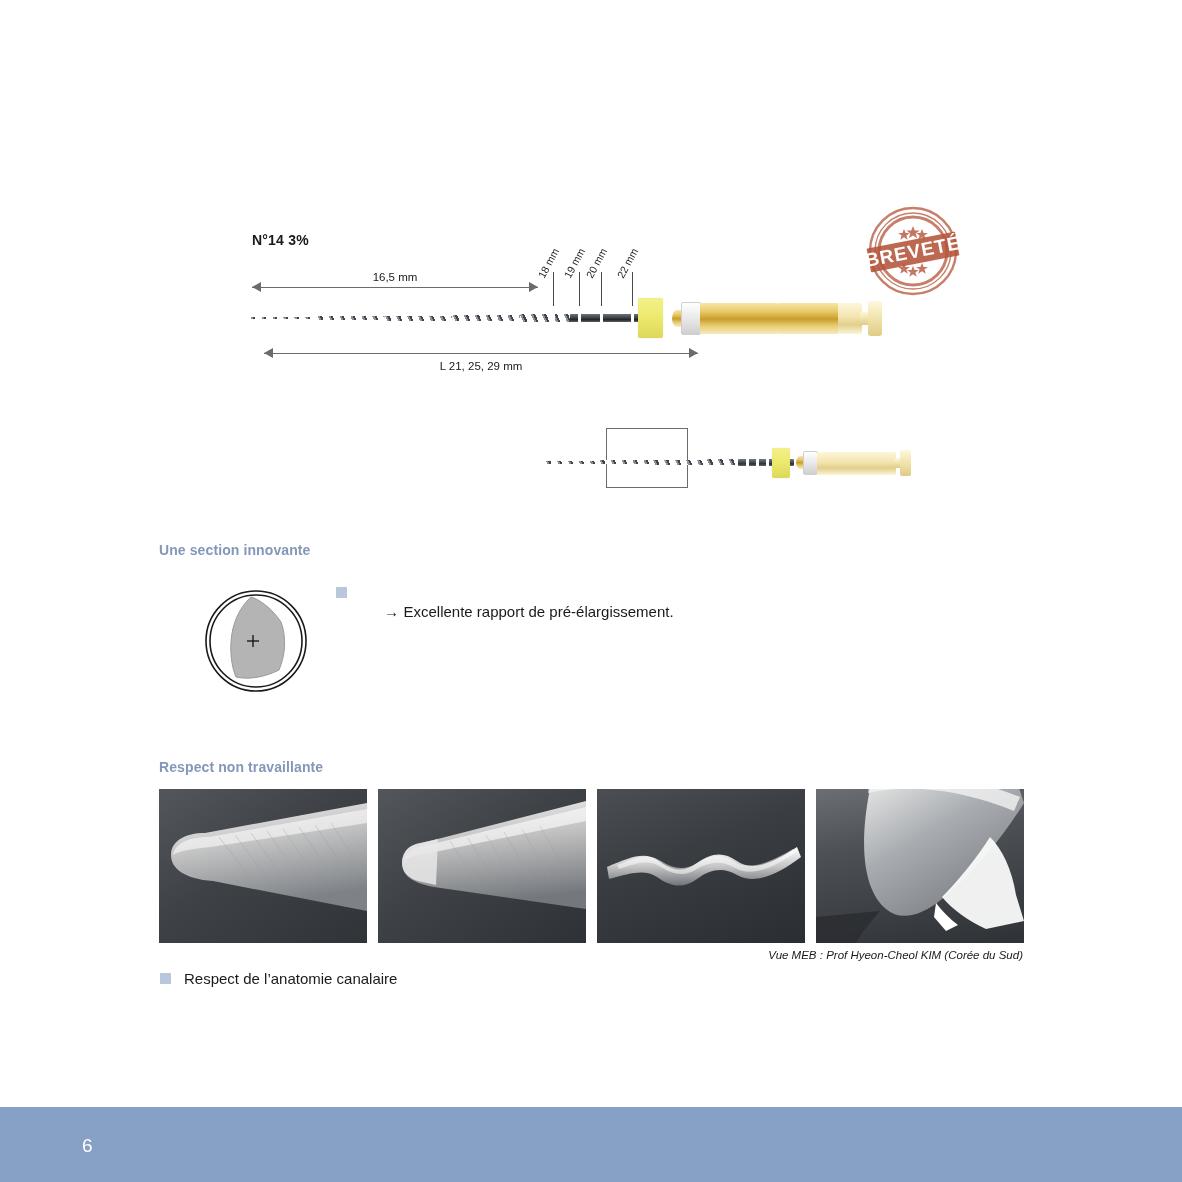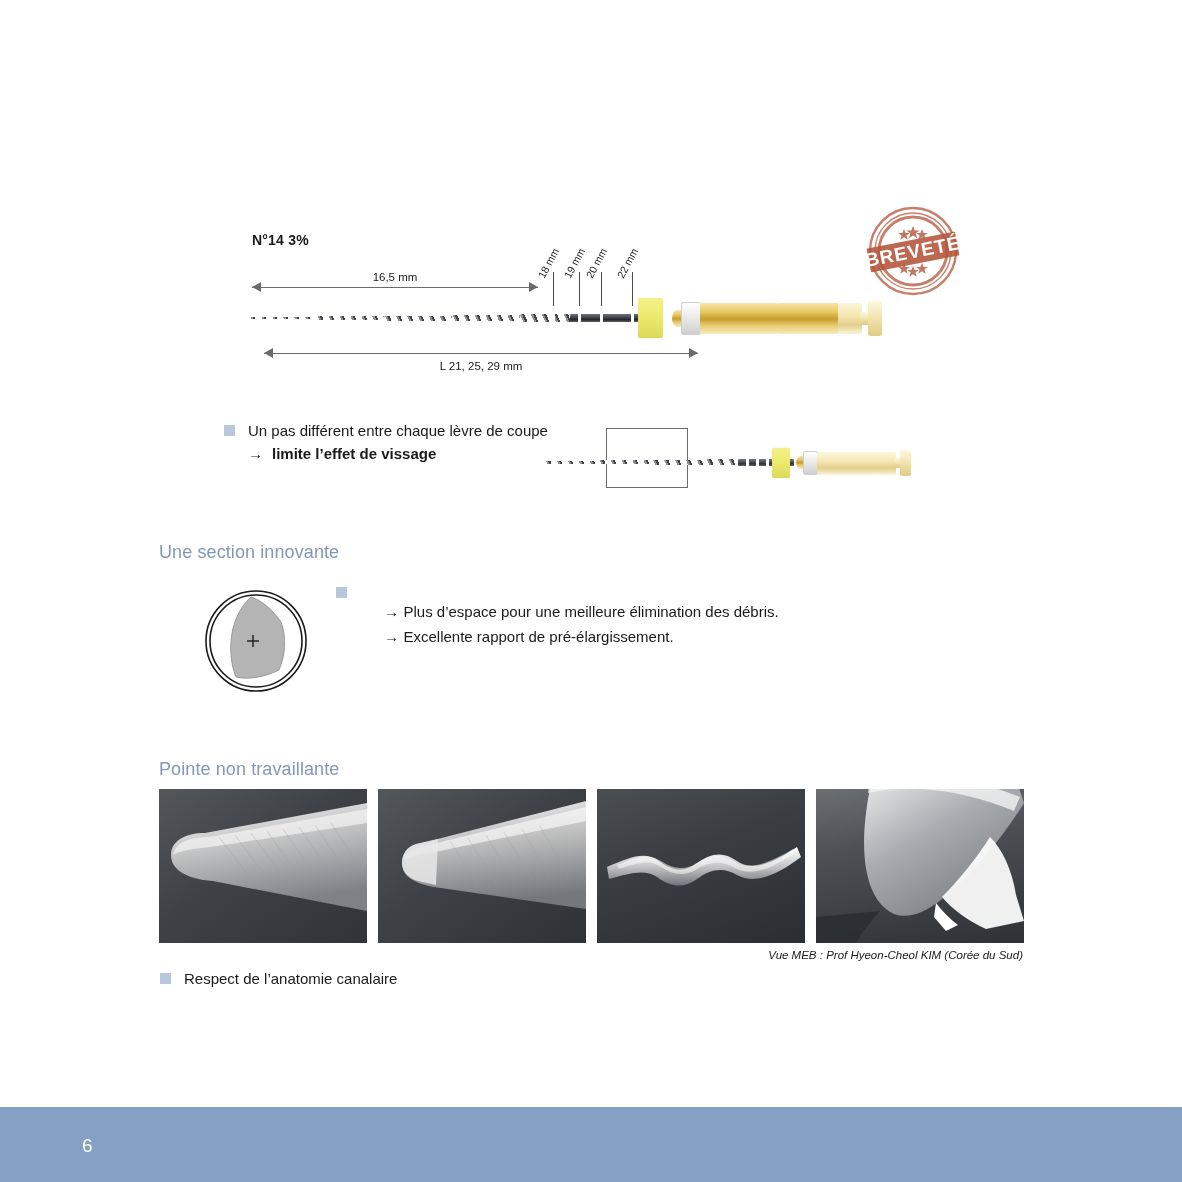--- a/index.html
+++ b/index.html
@@ -100,21 +100,21 @@
 
   #bullet-vissage{position:absolute;left:224px;top:420px;width:400px;}
   #bullet-vissage .btxt{line-height:1.5;}
 
   
   .fig-small{position:absolute;left:540px;top:424px;width:400px;height:70px;}
   .hl-box{position:absolute;border:1px solid #6b6b6b;box-sizing:border-box;}
 
   
   .sec-head{
-    position:absolute;font-size:18px;font-weight:normal;color:#8497b8;
+    position:absolute;font-size:14px;font-weight:bold;color:#8497b8;
     letter-spacing:.1px;white-space:nowrap;
   }
   #head-section{left:159px;top:542px;}
   #head-pointe{left:159px;top:759px;}
 
   
   #fig-cross{position:absolute;left:203px;top:588px;width:106px;height:106px;}
 
   
   #bullets-section{position:absolute;left:336px;top:582px;width:560px;}
@@ -222,32 +222,20 @@
         <polygon points="51,63 52.6,67 56.8,67 53.4,69.6 54.7,73.7 51,71.2 47.3,73.7 48.6,69.6 45.2,67 49.4,67"></polygon>
         <polygon points="60,60 61.6,64 65.8,64 62.4,66.6 63.7,70.7 60,68.2 56.3,70.7 57.6,66.6 54.2,64 58.4,64"></polygon>
       </g>
       <g transform="rotate(-11 51 49)">
         <rect x="6" y="37" width="90" height="24" fill="#b4543a" fill-opacity=".88" rx="1"></rect>
         <text x="51" y="55" text-anchor="middle" font-family="Liberation Sans, sans-serif" font-size="19" font-weight="bold" fill="#ffffff" letter-spacing="1">BREVETÉ</text>
       </g>
     </svg>
   </div>
 
-  <div id="bullet-vissage">
-    <div class="brow">
-      <span class="bsq"></span>
-      <span class="btxt">
-        <span>Un pas différent entre chaque lèvre de coupe</span><br>
-        <span class="sub" style="display:inline-flex;">
-          <span class="arrow">→</span>
-          <span class="bold">limite l’effet de vissage</span>
-        </span>
-      </span>
-    </div>
-  </div>
 
   <div class="fig-small">
 
     <div class="hl-box" style="left:66px;top:4px;width:82px;height:60px;"></div>
 
     <div class="flute" style="left:4px;top:37px;width:56px;height:2.6px;"></div>
     <div class="flute" style="left:58px;top:36.4px;width:56px;height:3.8px;"></div>
     <div class="flute" style="left:112px;top:35.8px;width:56px;height:5px;"></div>
     <div class="flute" style="left:166px;top:35.2px;width:34px;height:6.2px;"></div>
 
@@ -279,32 +267,28 @@
         <line x1="50" y1="47" x2="50" y2="59"></line>
       </g>
     </svg>
   </div>
 
   <div id="bullets-section">
     <div class="brow">
       <span class="bsq"></span>
     </div>
     <div style="margin-left:48px;margin-top:3px;">
-      <div class="sub" style="margin-bottom:3px;">
-        <span class="arrow">→</span>
-        <span class="btxt">Plus d’espace pour une meilleure élimination des débris.</span>
-      </div>
       <div class="sub">
         <span class="arrow">→</span>
         <span class="btxt">Excellente rapport de pré-élargissement.</span>
       </div>
     </div>
   </div>
 
-  <div class="sec-head" id="head-pointe">Pointe non travaillante</div>
+  <div class="sec-head" id="head-pointe">Respect non travaillante</div>
 
   <div class="sem-strip">
 
     <div class="sem">
       <div class="bg" style="background:linear-gradient(145deg,#53575c 0%,#3e4146 45%,#303337 100%);"></div>
       <svg width="208" height="154" viewBox="0 0 208 154" style="position:absolute;inset:0;">
         <defs>
           <linearGradient id="g1" x1="0" y1="0" x2="0.3" y2="1">
             <stop offset="0%" stop-color="#f2f2f2"></stop>
               <stop offset="40%" stop-color="#c9c9c9"></stop>

